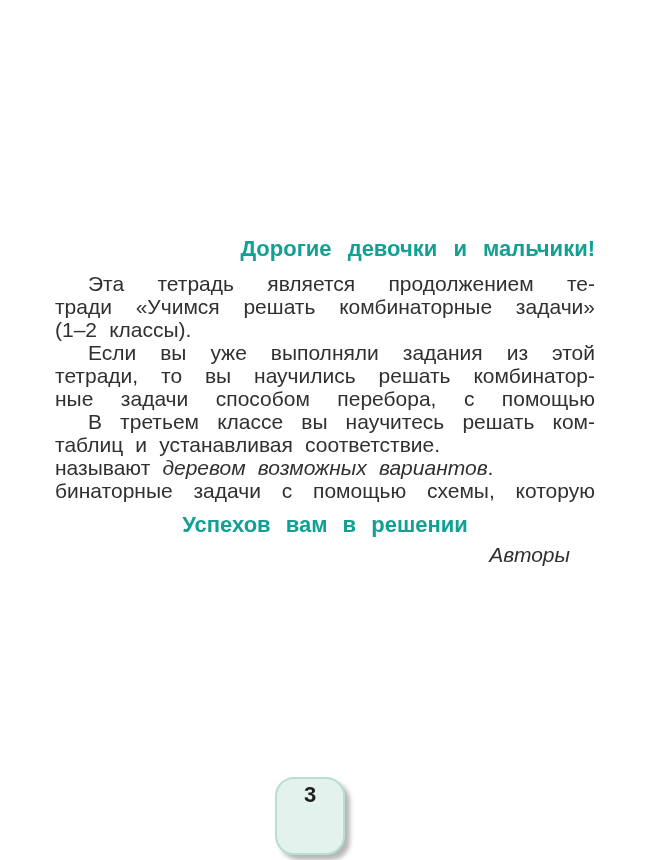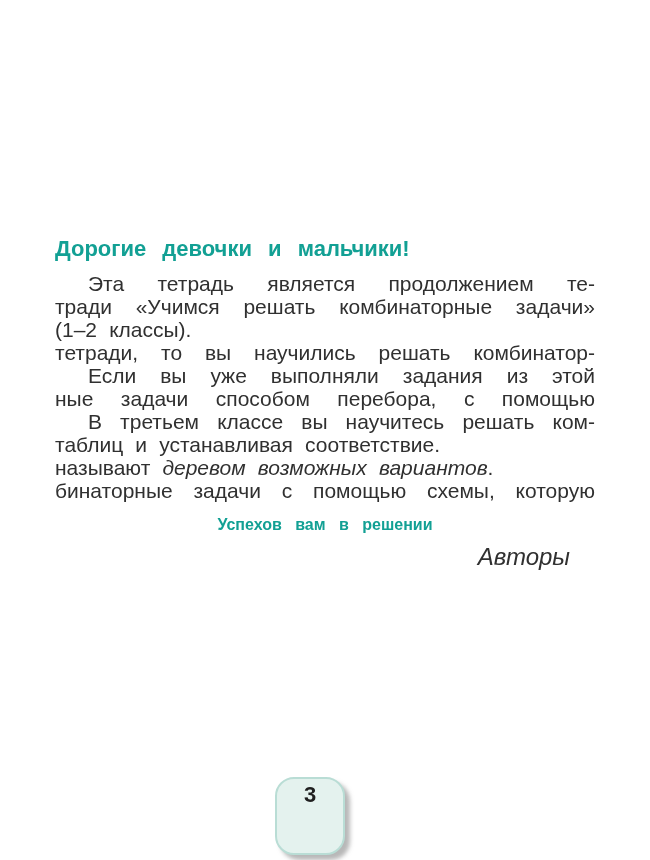--- a/index.html
+++ b/index.html
@@ -24,55 +24,55 @@
     position:absolute;
     left:55px;top:0;
     width:540px;
   }
   .head{
     margin:236px 0 0 0;
     font-size:22px;
     line-height:26px;
     font-weight:bold;
     color:var(--teal);
-    text-align:left;
+    text-align:right;
     word-spacing:10px;
   }
   .textblock{
     margin-top:10px;
     color:var(--body);
     font-size:21px;
   }
   .ln{
     line-height:23px;
     word-spacing:0.30em;
   }
   .jst{
     text-align:justify;
     text-align-last:justify;
   }
   .ind{
     text-indent:33px;
   }
   .head2{
     margin:10px 0 0 0;
-    font-size:16px;
+    font-size:22px;
     line-height:25px;
     font-weight:bold;
     color:var(--teal);
     text-align:center;
     word-spacing:9px;
   }
   .h2line{display:block;}
   .authors{
     margin-top:6px;
     text-align:right;
     padding-right:25px;
     font-style:italic;
-    font-size:24px;
+    font-size:21px;
     color:var(--body);
   }
   em{font-style:italic;}
   .pagebox{
     position:absolute;
     left:275px;top:777px;
     width:70px;height:78px;
     box-sizing:border-box;
     background:var(--box-fill);
     border:2px solid var(--box-border);
@@ -94,22 +94,22 @@
 <div class="page">
   <div class="column">
 
     <h1 class="head">Дорогие девочки и мальчики!</h1>
 
     <div class="textblock">
       <div class="ln jst ind">Эта тетрадь является продолжением те-</div>
       <div class="ln jst">тради «Учимся решать комбинаторные задачи»</div>
       <div class="ln">(1–2 классы).</div>
 
+      <div class="ln jst ind">Если вы уже выполняли задания из этой</div>
       <div class="ln jst">тетради, то вы научились решать комбинатор-</div>
-      <div class="ln jst ind">Если вы уже выполняли задания из этой</div>
       <div class="ln jst">ные задачи способом перебора, с помощью</div>
       <div class="ln jst ind">В третьем классе вы научитесь решать ком-</div>
 
       <div class="ln">таблиц и устанавливая соответствие.</div>
       <div class="ln"><span>называют </span><em>деревом возможных вариантов</em><span>.</span></div>
       <div class="ln jst">бинаторные задачи с помощью схемы, которую</div>
     </div>
 
     <h2 class="head2">
       <span class="h2line">Успехов вам в решении</span>

